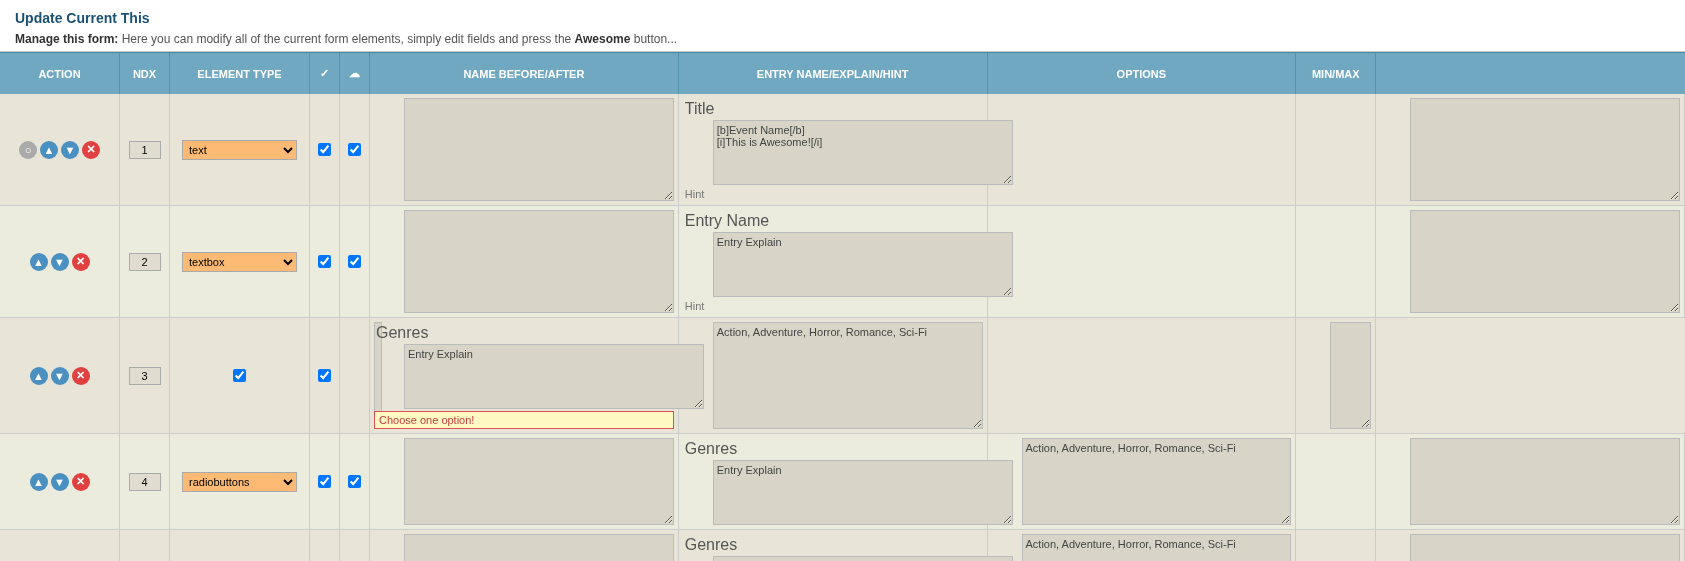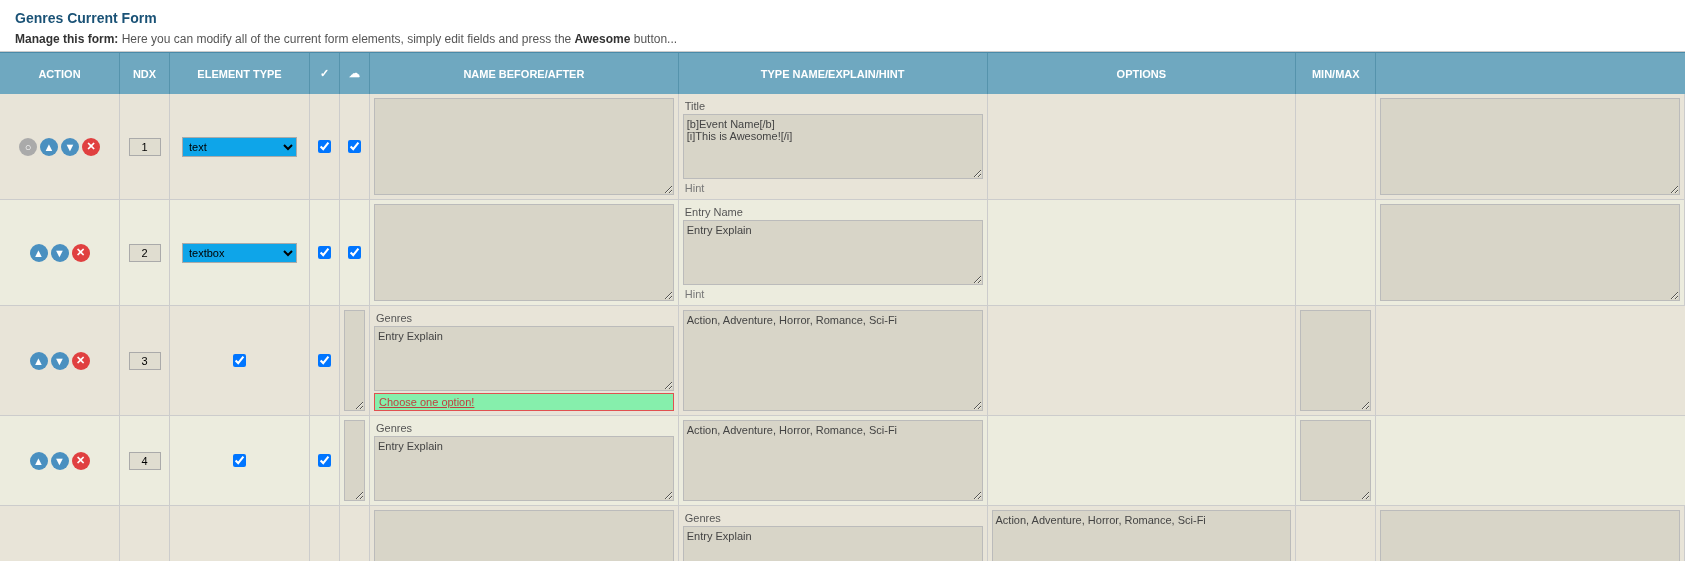--- a/index.html
+++ b/index.html
@@ -87,21 +87,21 @@
       text-align: center;
       border: 1px solid #aaa;
       background: #e0ddd0;
       font-size: 11px;
       padding: 2px;
     }
     .cell.type-cell select {
       font-size: 11px;
       padding: 2px 2px;
       border: 1px solid #aaa;
-      background: #0ea5e9;
+      background: #fdba74;
       width: 115px;
     }
     .cell.check-cell {
       flex-direction: column;
       gap: 2px;
     }
     .cell.check-cell input[type=checkbox] {
       cursor: pointer;
     }
 
@@ -125,85 +125,85 @@
       width: 100%;
       height: 100%;
       border: 1px solid #bbb;
       background: #d8d5c8;
       font-size: 11px;
       resize: both;
       padding: 3px;
       color: #444;
       font-family: Arial, sans-serif;
       min-height: 65px;
+      margin-left: 30px;
     }
     textarea.field-textarea.entry-area {
       background: #d8d5c8;
     }
     textarea.field-textarea.options-area {
       background: #d8d5c8;
     }
 
     .entry-stack {
       display: flex;
       flex-direction: column;
       gap: 2px;
       width: 100%;
       height: 100%;
     }
     .entry-stack .entry-label {
-      font-size: 11px;
+      font-size: 16px;
       color: #555;
       padding: 2px 0 0 2px;
     }
     .entry-stack textarea {
       flex: 1;
     }
     .entry-stack .hint-text {
       font-size: 11px;
       color: #777;
       padding: 1px 2px;
     }
 
     .choose-option-input {
       border: 1px solid #e05050;
-      background: #86efac;
+      background: #fef9c3;
       font-size: 11px;
       padding: 2px 4px;
       width: 100%;
       color: #c04040;
-      text-decoration: underline;
     }
 
     .content-wrap { padding: 0 0 10px 0; }
   </style>
 </head>
 <body>
 
 <div class="page-header">
-  <div class="page-title">Genres Current Form</div>
+  <div class="page-title">Update Current This</div>
   <div class="page-subtitle">
     <strong>Manage this form:</strong>
     <span> Here you can modify all of the current form elements, simply edit fields and press the </span>
     <strong>Awesome</strong>
     <span> button...</span>
   </div>
 </div>
 
 <div class="content-wrap">
 
 
   <div class="table-header">
     <div class="th">ACTION</div>
     <div class="th">NDX</div>
     <div class="th">ELEMENT TYPE</div>
     <div class="th">✓</div>
     <div class="th">☁</div>
     <div class="th">NAME BEFORE/AFTER</div>
-    <div class="th">TYPE NAME/EXPLAIN/HINT</div>
+    <div class="th">ENTRY NAME/EXPLAIN/HINT</div>
     <div class="th">OPTIONS</div>
     <div class="th">MIN/MAX</div>
   </div>
 
   <div class="rows-container" id="rows-container">
   <div class="data-row">
         <div class="cell action-cell">
           <button class="btn-circle btn-gray">○</button>
           <button class="btn-circle btn-blue">▲</button>
           <button class="btn-circle btn-blue">▼</button>
@@ -307,20 +307,23 @@
       </div>
       <div class="data-row">
         <div class="cell action-cell">
           <button class="btn-circle btn-blue">▲</button>
           <button class="btn-circle btn-blue">▼</button>
           <button class="btn-circle btn-red">✕</button>
         </div>
         <div class="cell ndx-cell">
           <input type="text" value="4" style="">
         </div>
+        <div class="cell type-cell">
+          <select><option value="text">text</option><option value="textbox">textbox</option><option value="selectbox">selectbox</option><option value="radiobuttons" selected="">radiobuttons</option><option value="checkbox">checkbox</option></select>
+        </div>
         <div class="cell check-cell">
           <input type="checkbox" checked="" style="">
         </div>
         <div class="cell check-cell">
           <input type="checkbox" checked="" style="">
         </div>
         <div class="cell name-cell">
           <textarea class="field-textarea" style="height: 100%;"></textarea>
         </div>
         <div class="cell entry-cell">

